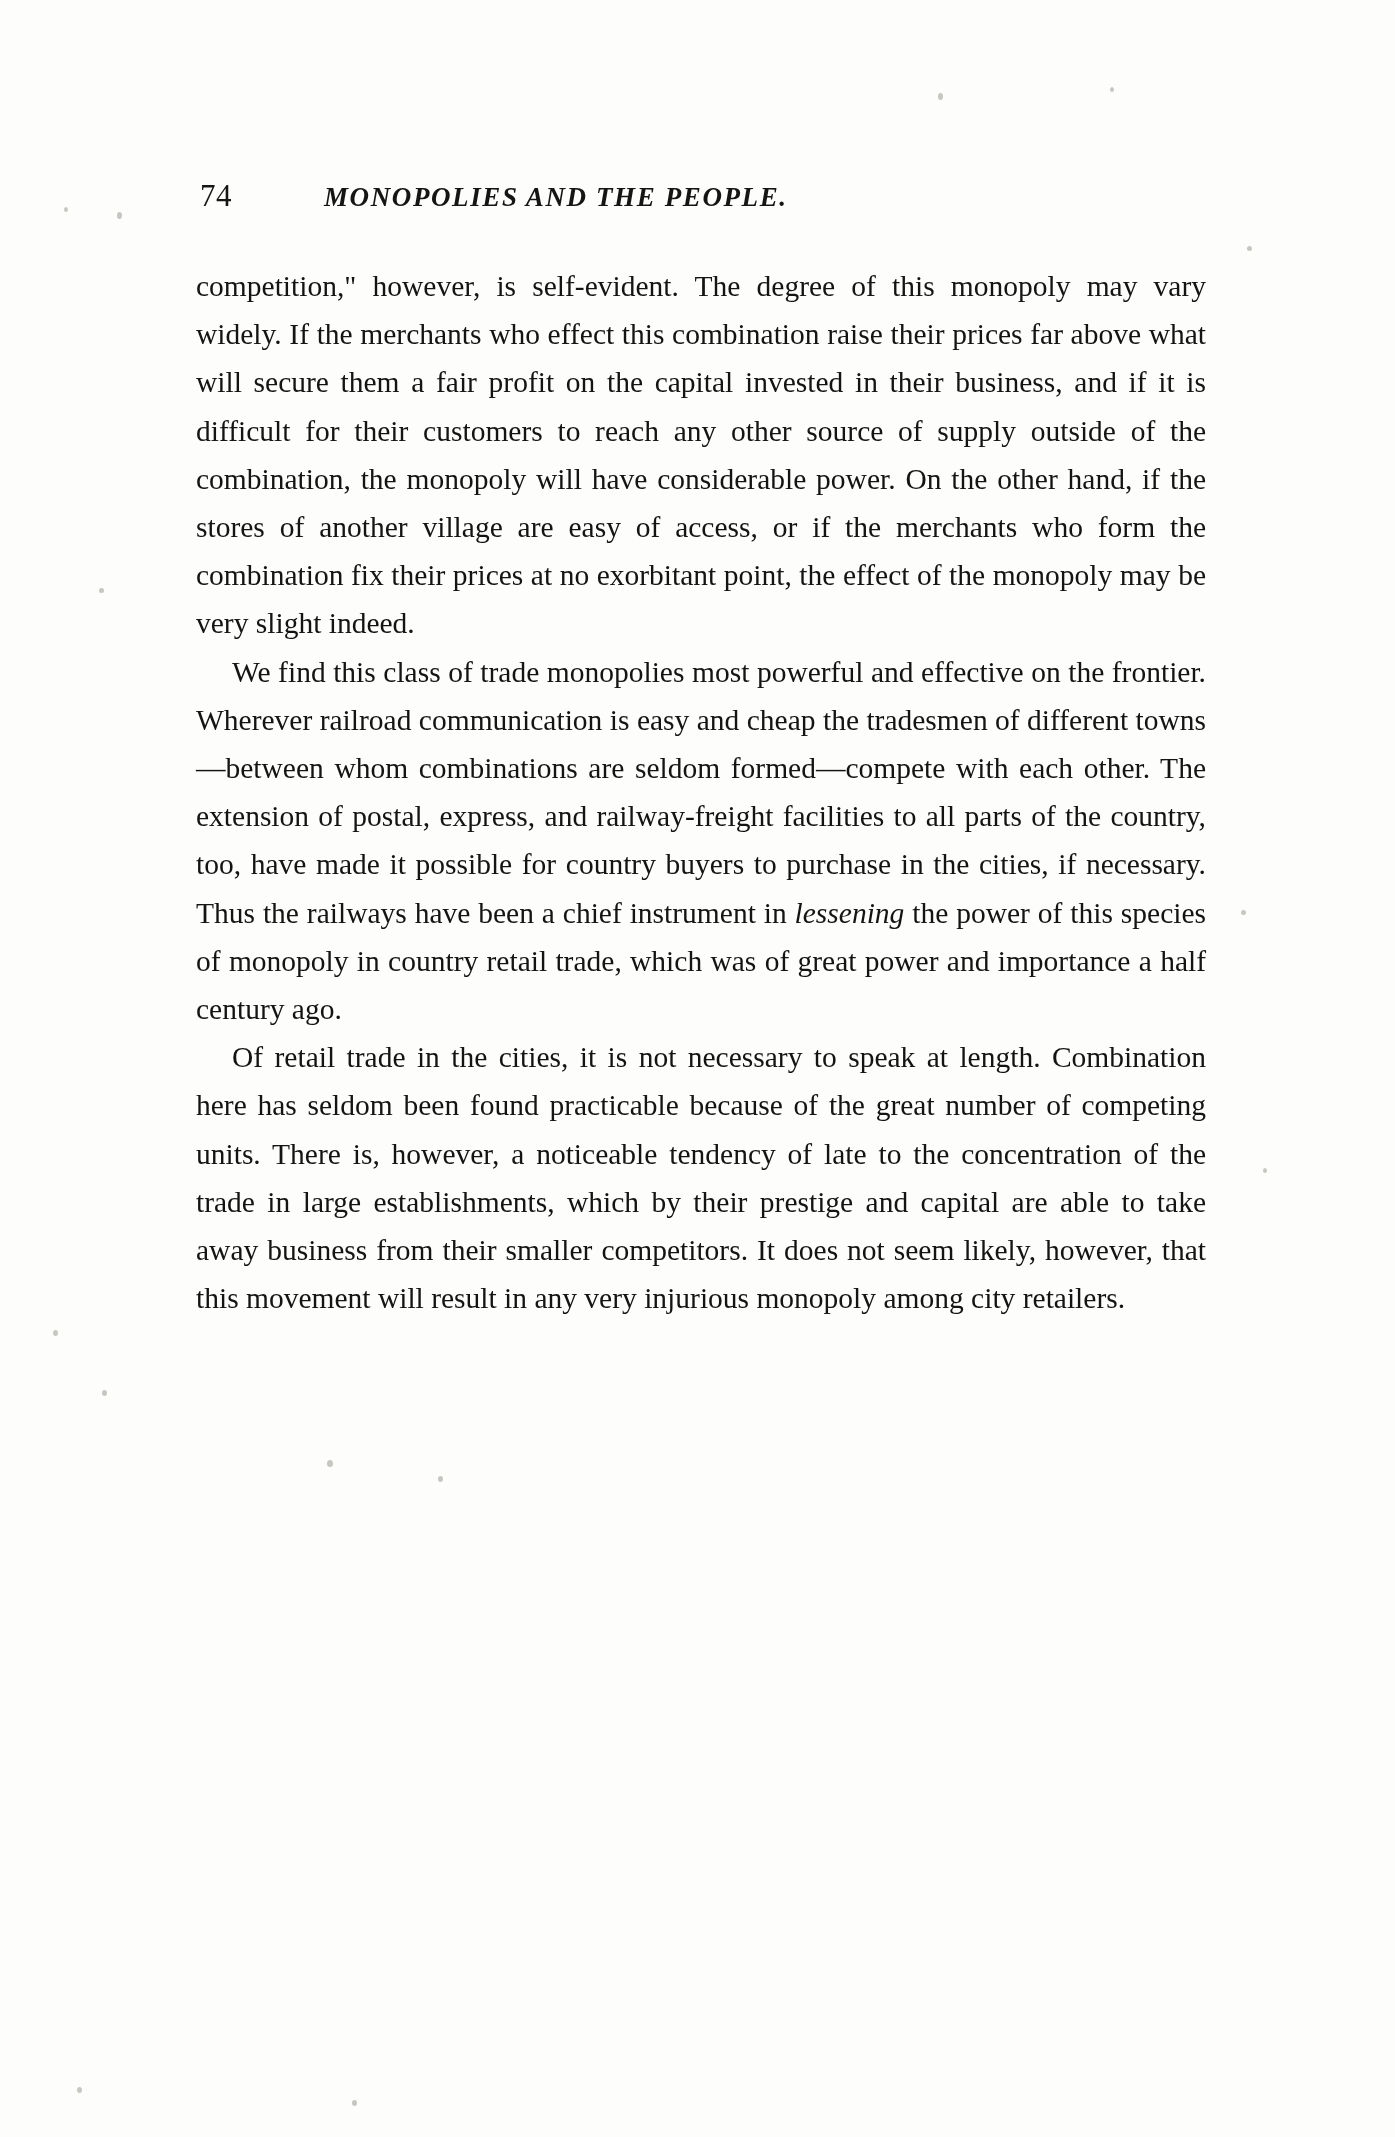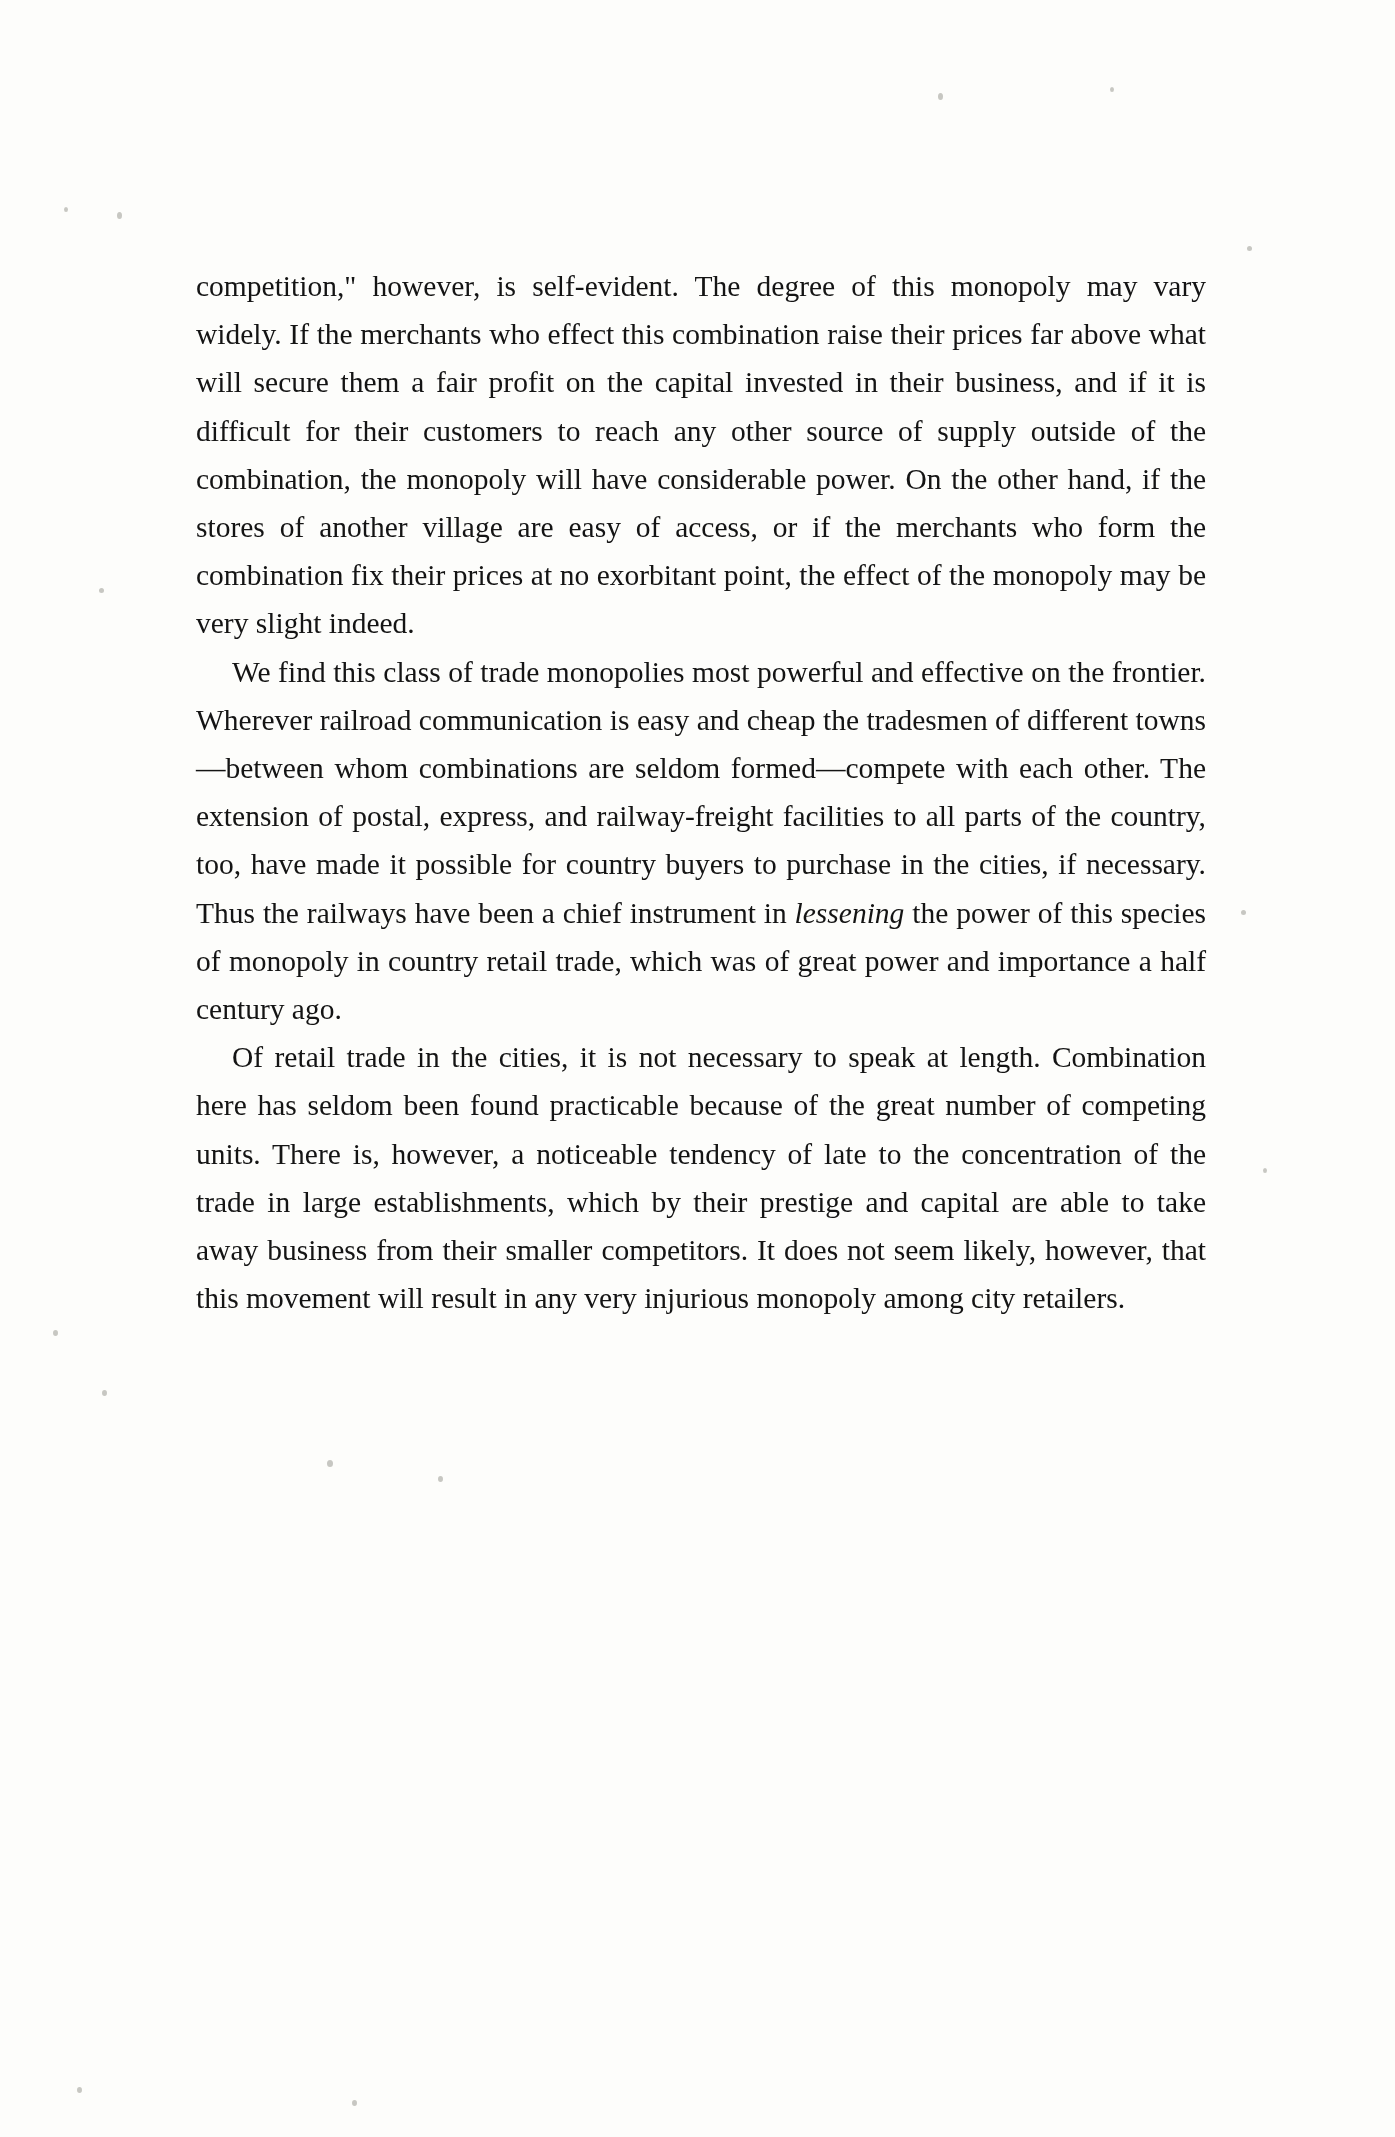--- a/index.html
+++ b/index.html
@@ -88,20 +88,24 @@
   <div class="speck" style="left:99px; top:588px; width:5px; height:5px;"></div>
   <div class="speck" style="left:1241px; top:910px; width:5px; height:5px;"></div>
   <div class="speck" style="left:1263px; top:1168px; width:4px; height:5px;"></div>
   <div class="speck" style="left:53px; top:1330px; width:5px; height:6px;"></div>
   <div class="speck" style="left:102px; top:1390px; width:5px; height:6px;"></div>
   <div class="speck" style="left:327px; top:1460px; width:6px; height:7px;"></div>
   <div class="speck" style="left:438px; top:1476px; width:5px; height:6px;"></div>
   <div class="speck" style="left:77px; top:2087px; width:5px; height:6px;"></div>
   <div class="speck" style="left:352px; top:2100px; width:5px; height:6px;"></div>
 
+  <div class="header">
+    <span class="page-number">74</span>
+    <span class="running-head">MONOPOLIES AND THE PEOPLE.</span>
+  </div>
 
   <div class="body-text">
     <p class="first">competition," however, is self-evident. The degree of this monopoly may vary widely. If the merchants who effect this combination raise their prices far above what will secure them a fair profit on the capital invested in their business, and if it is difficult for their customers to reach any other source of supply outside of the combination, the monopoly will have considerable power. On the other hand, if the stores of another village are easy of access, or if the merchants who form the combination fix their prices at no exorbitant point, the effect of the monopoly may be very slight indeed.</p>
     <p>
       <span>We find this class of trade monopolies most powerful and effective on the frontier. Wherever railroad communication is easy and cheap the tradesmen of different towns—between whom combinations are seldom formed—compete with each other. The extension of postal, express, and railway-freight facilities to all parts of the country, too, have made it possible for country buyers to purchase in the cities, if necessary. Thus the railways have been a chief instrument in </span><i>lessening</i><span> the power of this species of monopoly in country retail trade, which was of great power and importance a half century ago.</span>
     </p>
     <p>Of retail trade in the cities, it is not necessary to speak at length. Combination here has seldom been found practicable because of the great number of competing units. There is, however, a noticeable tendency of late to the concentration of the trade in large establishments, which by their prestige and capital are able to take away business from their smaller competitors. It does not seem likely, however, that this movement will result in any very injurious monopoly among city retailers.</p>
   </div>
 
 </div>

